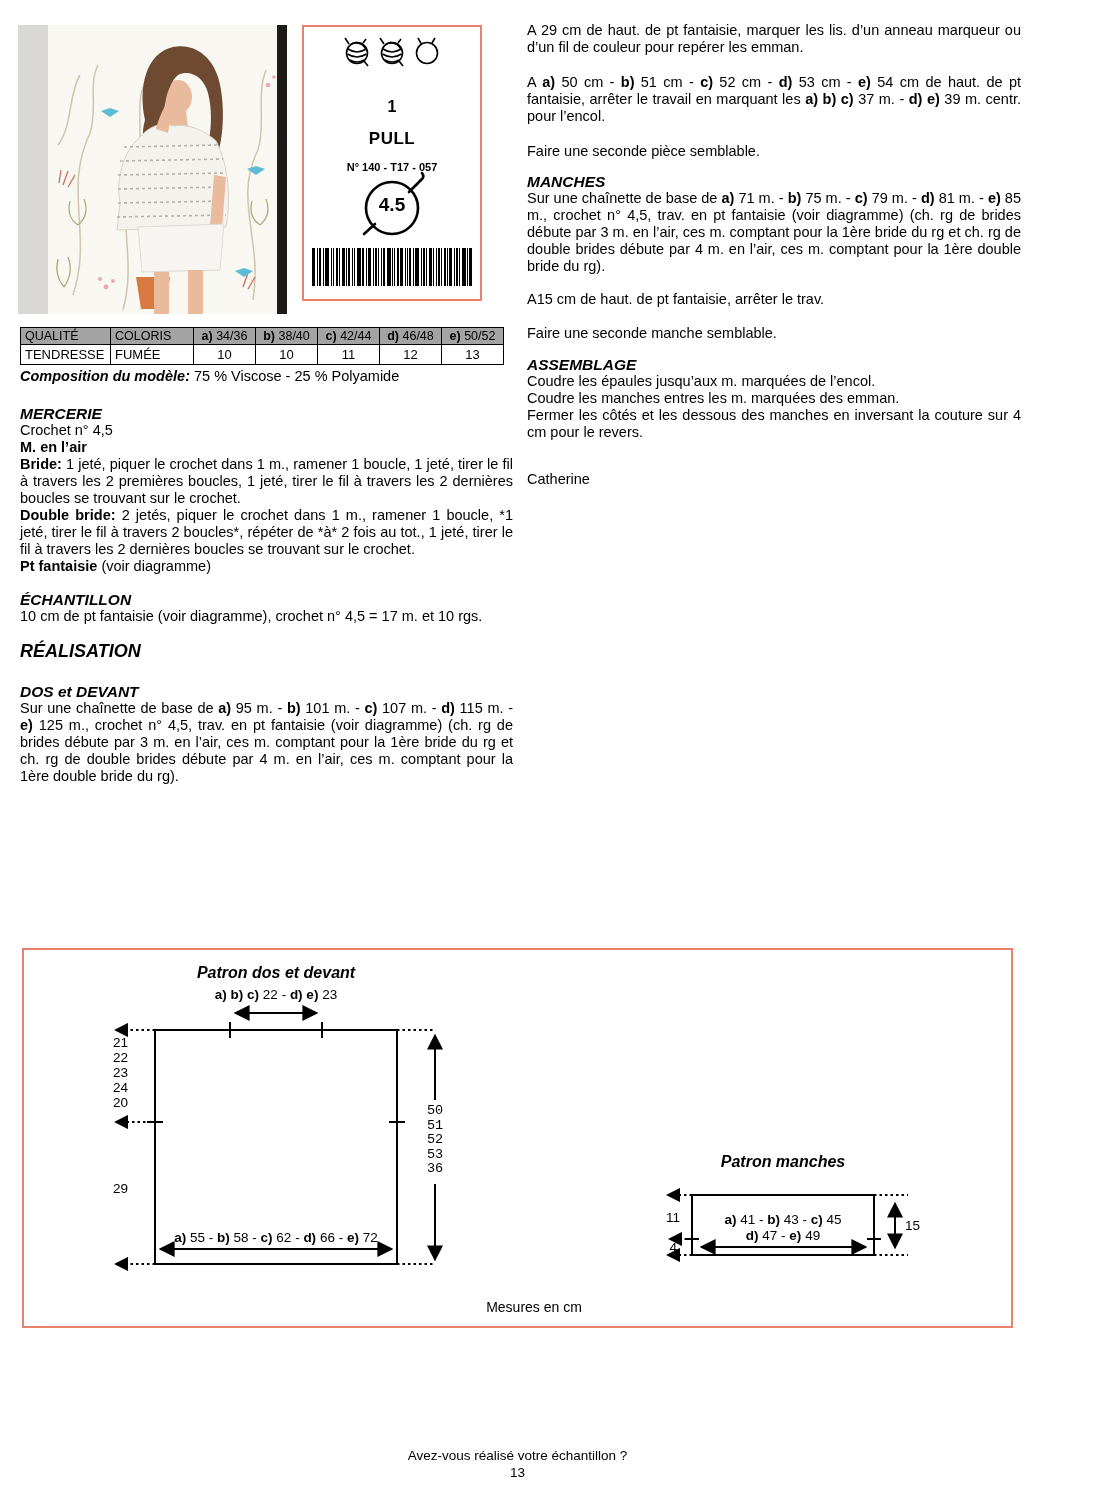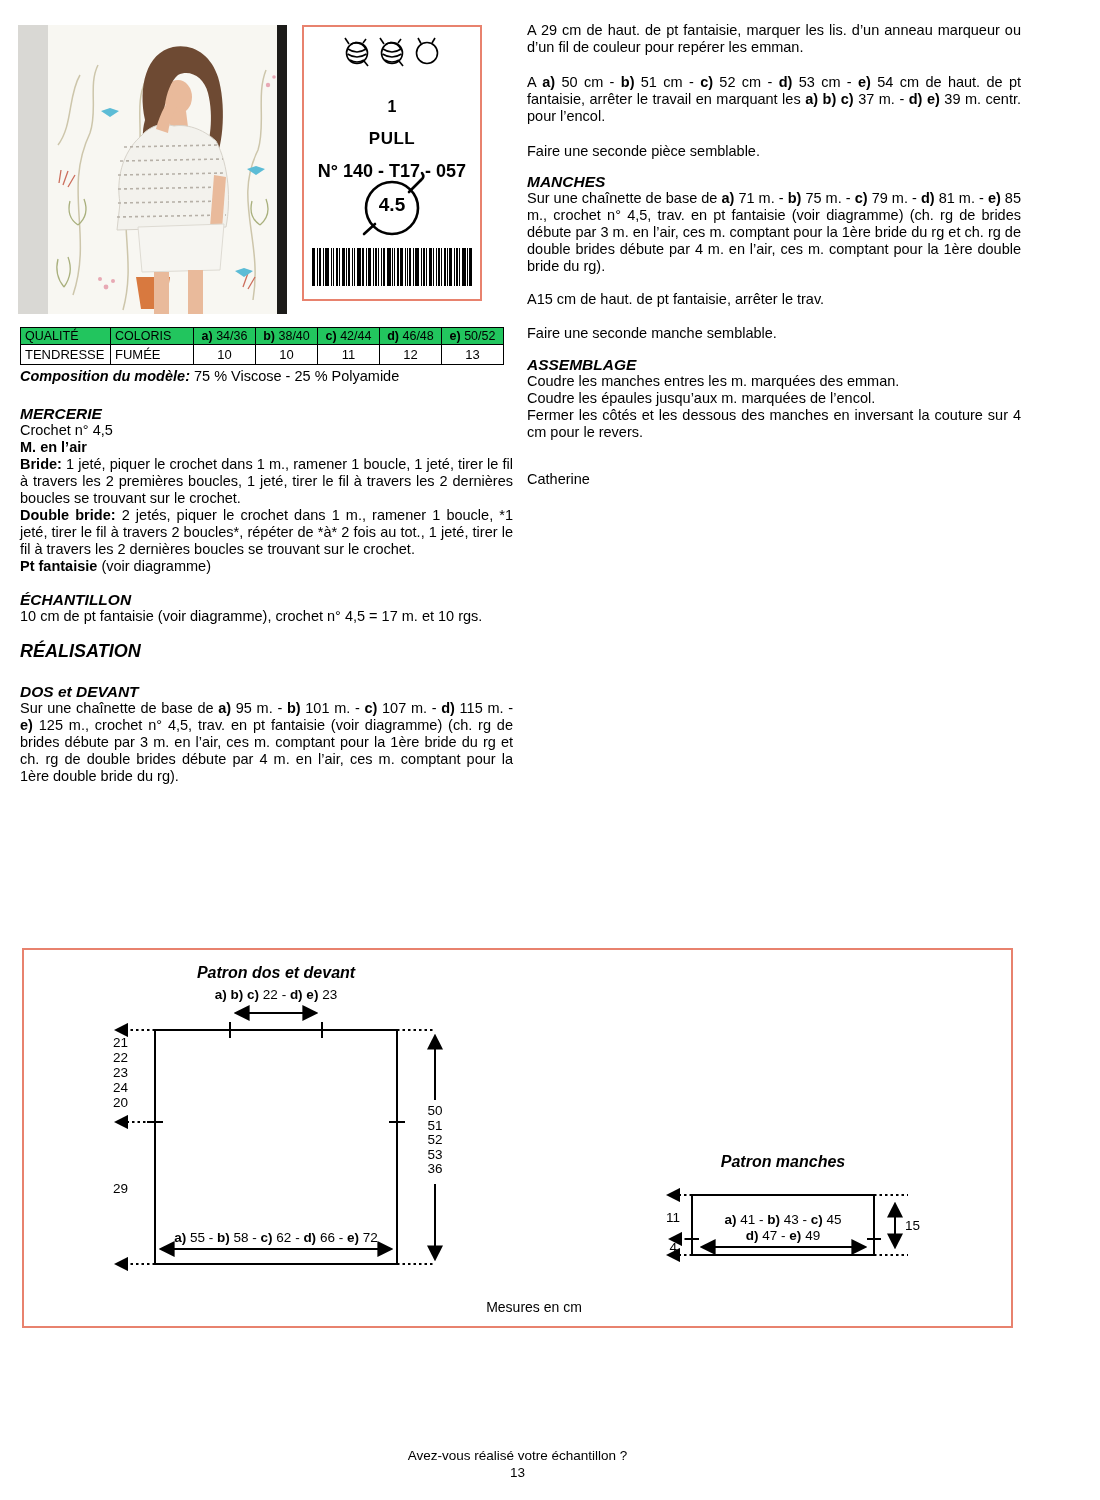--- a/index.html
+++ b/index.html
@@ -13,32 +13,32 @@
   
   .photo { left:18px; top:25px; width:269px; height:289px; }
 
   
   .info-box {
     left:302px; top:25px; width:180px; height:276px;
     border:2px solid #e8826e; text-align:center;
   }
   .info-count { margin-top:27px; font-size:16px; font-weight:bold; }
   .info-garment { margin-top:13px; font-size:17px; font-weight:bold; letter-spacing:.5px; }
-  .info-ref { margin-top:12px; font-size:18px; font-weight:bold; }
+  .info-ref { margin-top:12px; font-size:11px; font-weight:bold; }
   .gauge { position:absolute; left:50%; top:143px; transform:translateX(-50%); }
   .gauge-num {
     position:absolute; left:50%; top:167px; transform:translateX(-50%);
     font-size:19px; font-weight:bold; width:60px;
   }
   .barcode { position:absolute; left:50%; top:221px; transform:translateX(-50%); }
 
   
   .mat-table { left:20px; top:327px; border-collapse:collapse; font-size:12.5px; }
   .mat-table th, .mat-table td { border:1.6px solid #000; padding:1px 4px; height:16px; }
-  .mat-table th { background:#22c55e; font-weight:normal; text-align:left; }
+  .mat-table th { background:#a3a3a3; font-weight:normal; text-align:left; }
   .mat-table td { height:20px; font-size:13px; }
   .c-qual { width:90px; } .c-col { width:83px; }
   .c-sz { width:62px; text-align:center !important; }
   .mat-table td.c-sz { text-align:center; }
 
   
   .col { font-size:14.5px; line-height:17px; text-align:justify; }
   .col-left { left:20px; top:368px; width:493px; }
   .col-right { left:527px; top:22px; width:494px; }
   .sec-h { font-weight:bold; font-style:italic; font-size:15.5px; text-align:left; }
@@ -252,22 +252,22 @@
 
   <div class="abs col col-right">
     <p class="para">A 29 cm de haut. de pt fantaisie, marquer les lis. d’un anneau marqueur ou d’un fil de couleur pour repérer les emman.</p>
     <p class="para" style="margin-top:18px;"><span>A </span><span style="font-weight: bold;">a)</span><span> 50 cm - </span><span style="font-weight: bold;">b)</span><span> 51 cm - </span><span style="font-weight: bold;">c)</span><span> 52 cm - </span><span style="font-weight: bold;">d)</span><span> 53 cm - </span><span style="font-weight: bold;">e)</span><span> 54 cm de haut. de pt fantaisie, arrêter le travail en marquant les </span><span style="font-weight: bold;">a) b) c)</span><span> 37 m. - </span><span style="font-weight: bold;">d) e)</span><span> 39 m. centr. pour l’encol.</span></p>
     <p class="para" style="margin-top:18px;">Faire une seconde pièce semblable.</p>
     <div class="sec-h" style="margin-top:13px;">MANCHES</div>
     <p class="para"><span>Sur une chaînette de base de </span><span style="font-weight: bold;">a)</span><span> 71 m. - </span><span style="font-weight: bold;">b)</span><span> 75 m. - </span><span style="font-weight: bold;">c)</span><span> 79 m. - </span><span style="font-weight: bold;">d)</span><span> 81 m. - </span><span style="font-weight: bold;">e)</span><span> 85 m., crochet n° 4,5, trav. en pt fantaisie (voir diagramme) (ch. rg de brides débute par 3 m. en l’air, ces m. comptant pour la 1ère bride du rg et ch. rg de double brides débute par 4 m. en l’air, ces m. comptant pour la 1ère  double bride du rg).</span></p>
     <p class="para" style="margin-top:16px;">A15 cm de haut. de pt fantaisie, arrêter le trav.</p>
     <p class="para" style="margin-top:17px;">Faire une seconde manche semblable.</p>
     <div class="sec-h" style="margin-top:14px;">ASSEMBLAGE</div>
+    <p class="para">Coudre les épaules jusqu’aux m. marquées de l’encol.</p>
     <p class="para">Coudre les manches entres les m. marquées des emman.</p>
-    <p class="para">Coudre les épaules jusqu’aux m. marquées de l’encol.</p>
     <p class="para">Fermer les côtés et les dessous des manches en inversant la couture sur 4 cm pour le revers.</p>
     <p class="para" style="margin-top:30px;">Catherine</p>
   </div>
 
   <div class="abs patterns-box">
     <svg width="987" height="376" viewBox="0 0 987 376" style="position:absolute;left:0;top:0;">
       <defs>
         <marker id="ah" viewBox="0 0 10 10" refX="8.5" refY="5" markerWidth="8" markerHeight="8" orient="auto-start-reverse">
           <path d="M0,0 L10,5 L0,10 z" fill="#000"></path>
         </marker>
@@ -309,21 +309,21 @@
     <div class="lbl lbl-c diag-title" style="left:116px;top:14px;width:272px;">Patron dos et devant</div>
     <div class="lbl lbl-c" style="left:131px;top:37px;width:242px;"><span style="font-weight: bold;">a) b) c)</span><span> 22 - </span><span style="font-weight: bold;">d) e)</span><span> 23</span></div>
     <div class="lbl numcol" style="left:66px;top:85px;width:38px;">
       <span style="display:block;">21</span>
       <span style="display:block;">22</span>
       <span style="display:block;">23</span>
       <span style="display:block;">24</span>
       <span style="display:block;">20</span>
     </div>
     <div class="lbl numcol" style="left:66px;top:231px;width:38px;">29</div>
-    <div class="lbl numcol2" style="left:398px;top:154px;width:26px;">
+    <div class="lbl numcol2" style="left:398px;top:154px;width:26px;font-family:Liberation Mono, monospace;">
       <span style="display:block;">50</span>
       <span style="display:block;">51</span>
       <span style="display:block;">52</span>
       <span style="display:block;">53</span>
       <span style="display:block;">36</span>
     </div>
     <div class="lbl lbl-c" style="left:131px;top:280px;width:242px;"><span style="font-weight: bold;">a)</span><span> 55 - </span><span style="font-weight: bold;">b)</span><span> 58 - </span><span style="font-weight: bold;">c)</span><span> 62 - </span><span style="font-weight: bold;">d)</span><span> 66 - </span><span style="font-weight: bold;">e)</span><span> 72</span></div>
 
     <div class="lbl lbl-c diag-title" style="left:655px;top:203px;width:208px;">Patron manches</div>
     <div class="lbl lbl-c" style="left:668px;top:262px;width:182px;"><span style="font-weight: bold;">a)</span><span> 41 - </span><span style="font-weight: bold;">b)</span><span> 43 - </span><span style="font-weight: bold;">c)</span><span> 45</span></div>

